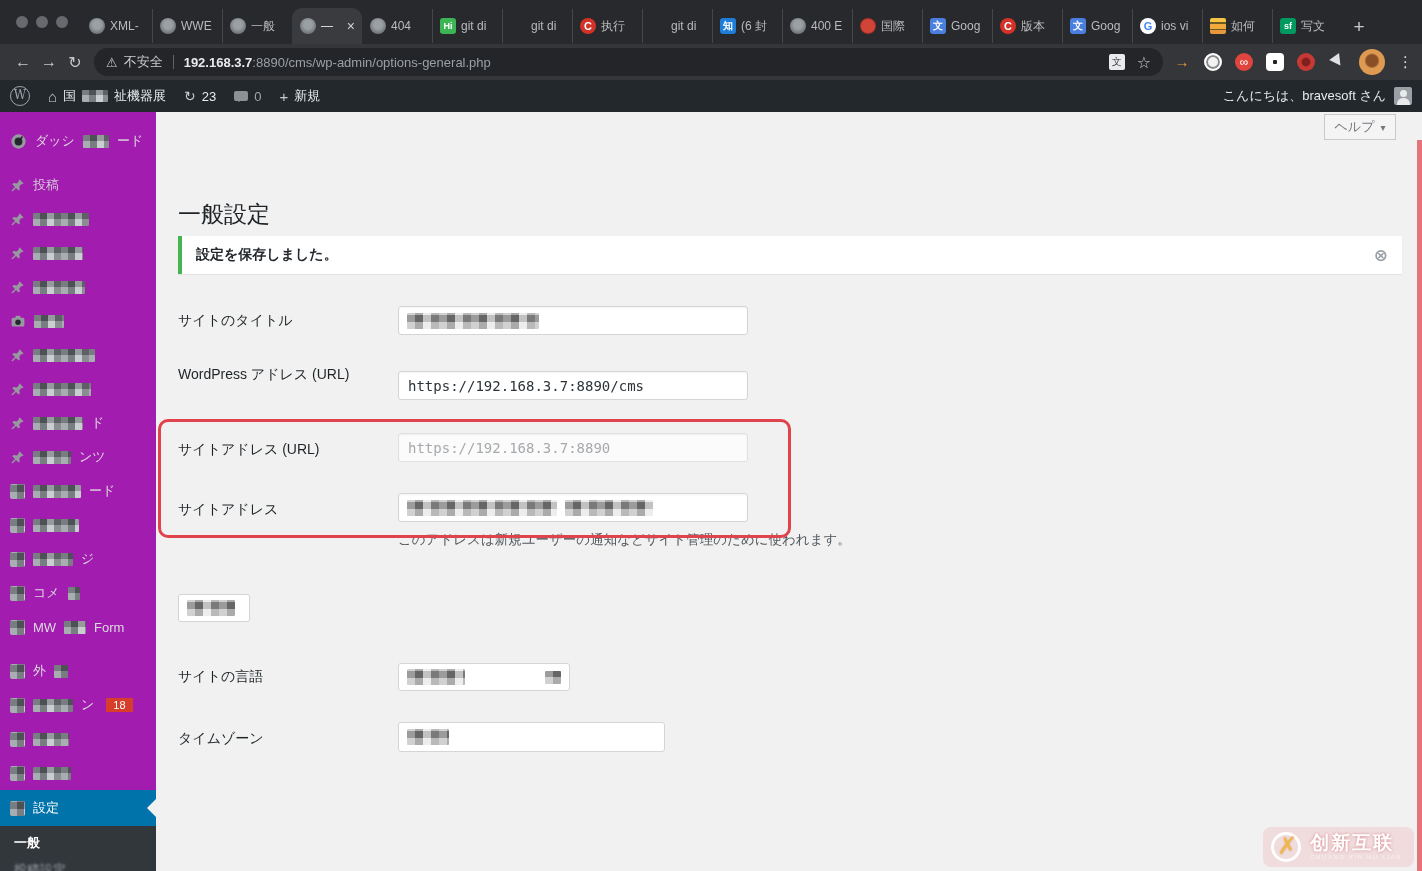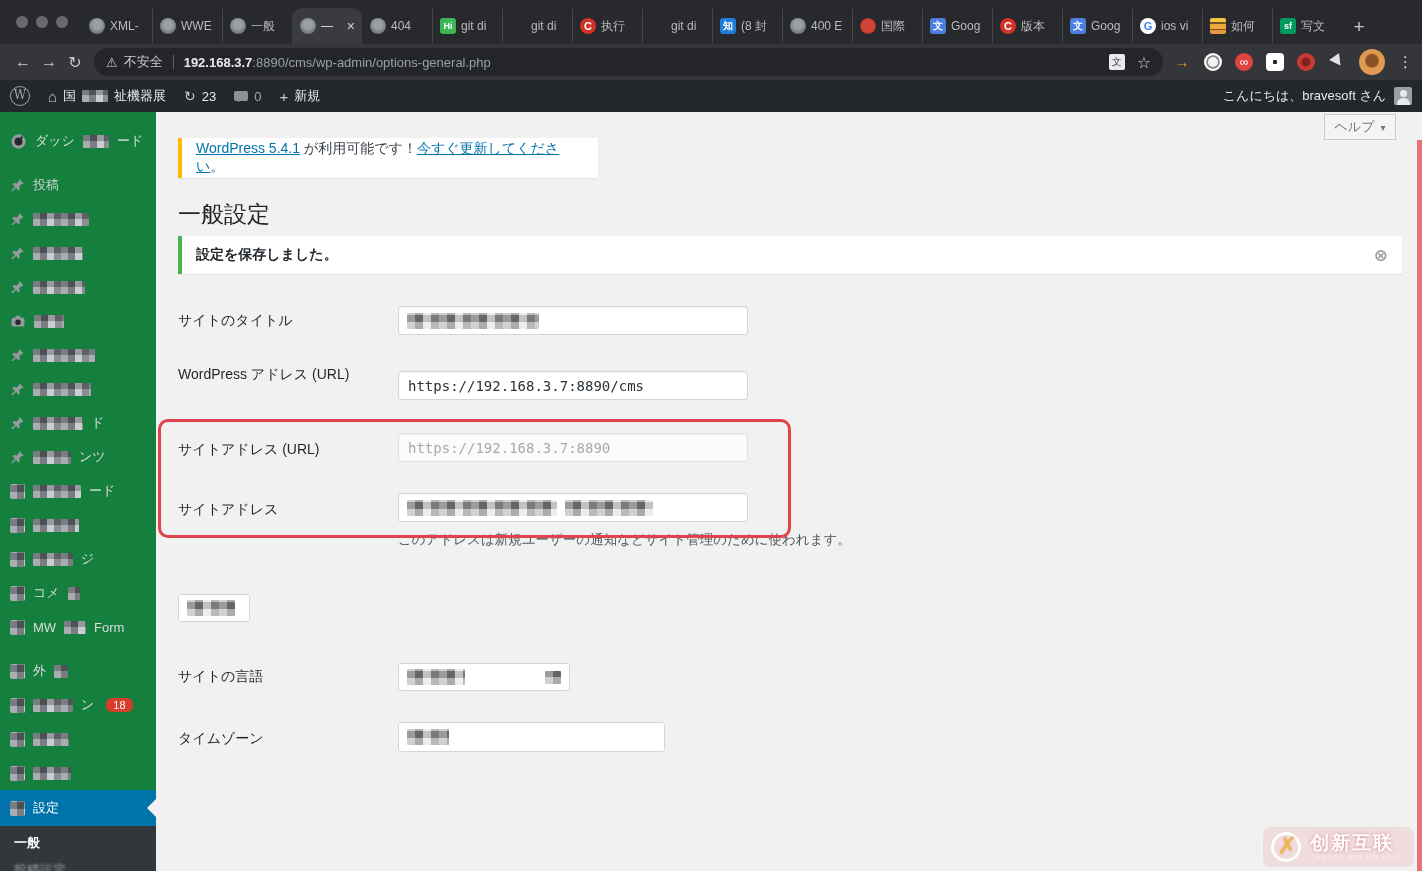--- a/index.html
+++ b/index.html
@@ -90,36 +90,36 @@
   .bubble{width:14px;height:10px;background:#8c9196;border-radius:2px;position:relative}
   .bubble::after{content:"";position:absolute;left:2px;bottom:-4px;border:3px solid transparent;border-top-color:#8c9196}
   .dim{color:#a0a5aa}
   .plus-ic::before{content:"+";font-size:15px;color:#c9ccd0}
   .greeting{margin-left:auto;display:flex;align-items:center;gap:8px}
   .avatar-wp{width:18px;height:18px;background:#9aa0a5;position:relative;overflow:hidden;border-radius:2px}
   .avatar-wp::before{content:"";position:absolute;left:5.5px;top:3px;width:7px;height:7px;border-radius:50%;background:#e9eaeb}
   .avatar-wp::after{content:"";position:absolute;left:2.5px;top:11px;width:13px;height:8px;border-radius:6px 6px 0 0;background:#e9eaeb}
 
   
-  .sidebar{position:absolute;left:0;top:112px;width:156px;height:759px;background:#15803d;z-index:5}
+  .sidebar{position:absolute;left:0;top:112px;width:156px;height:759px;background:#a21caf;z-index:5}
   .slist{list-style:none;padding-top:12px}
   .sitem{height:34px;display:flex;align-items:center;padding-left:10px;gap:8px;
     color:#dcdcde;font-size:13px;cursor:pointer}
   .sitem.gap{margin-top:10px}
   .sitem.fuzzy .stext{filter:blur(.7px);opacity:.9}
   .sitem.active{background:#0073aa;color:#fff;height:36px;position:relative}
   .sitem.active::after{content:"";position:absolute;right:0;top:50%;margin-top:-9px;
     border:9px solid transparent;border-right-color:#f1f1f1}
   .sitem .ic{display:none;flex:none}
   .sitem[data-icon="dashboard"] .ic-dashboard{display:inline-block}
   .sitem[data-icon="pin"] .ic-pin{display:inline-block}
   .sitem[data-icon="camera"] .ic-camera{display:inline-block}
   .sitem[data-icon="square"] .ic-square{display:inline-block;width:15px;height:15px;border-radius:2px}
   .smos{height:13px}
-  .sbadge{background:#d63d2a;color:#fff;font-size:11px;border-radius:6px;padding:1px 7px;margin-left:4px}
+  .sbadge{background:#d63d2a;color:#fff;font-size:11px;border-radius:0;padding:1px 7px;margin-left:4px}
   .submenu{position:absolute;left:0;right:0;top:714px;bottom:0;background:#32373c;padding:8px 0 0 14px}
   .submenu .cur{color:#fff;font-weight:bold;font-size:13px}
   .submenu .nxt{color:#9ba1a6;font-size:13px;margin-top:9px;filter:blur(1px)}
 
   
   .main{position:absolute;left:156px;top:112px;right:0;height:759px;background:#f1f1f1}
   .help-tab{position:absolute;top:2px;right:26px;width:72px;height:26px;background:#f4f4f4;
     border:1px solid #c9c9c9;display:flex;align-items:center;justify-content:center;gap:6px;
     color:#72777c;font-size:13px}
   .help-tab::after{content:"\25be";font-size:10px}
@@ -238,21 +238,21 @@
       </div>
 
       <div class="tab" data-fav="none">
         <span class="fav"></span>
         <span class="tlabel">git di</span>
 
       </div>
 
       <div class="tab" data-fav="zhihu">
         <span class="fav"></span>
-        <span class="tlabel">(8 封</span>
+        <span class="tlabel">(6 封</span>
 
       </div>
 
       <div class="tab" data-fav="globe">
         <span class="fav"></span>
         <span class="tlabel">400 E</span>
 
       </div>
 
       <div class="tab" data-fav="reddot">
@@ -570,25 +570,20 @@
     <div class="cur">一般</div>
     <div class="nxt">投稿設定</div>
   </div>
 </div>
 
 <div class="main">
   <div class="help-tab">
     <span>ヘルプ</span>
   </div>
 
-  <div class="notice notice-update">
-    <span>
-      <a href="#">WordPress 5.4.1</a><span> が利用可能です！</span><a href="#">今すぐ更新してください</a><span>。</span>
-    </span>
-  </div>
 
   <h1 class="page-title">一般設定</h1>
 
   <div class="notice notice-saved">
     <span>設定を保存しました。</span>
     <span class="dismiss"></span>
   </div>
 
   <div class="gform">
 

